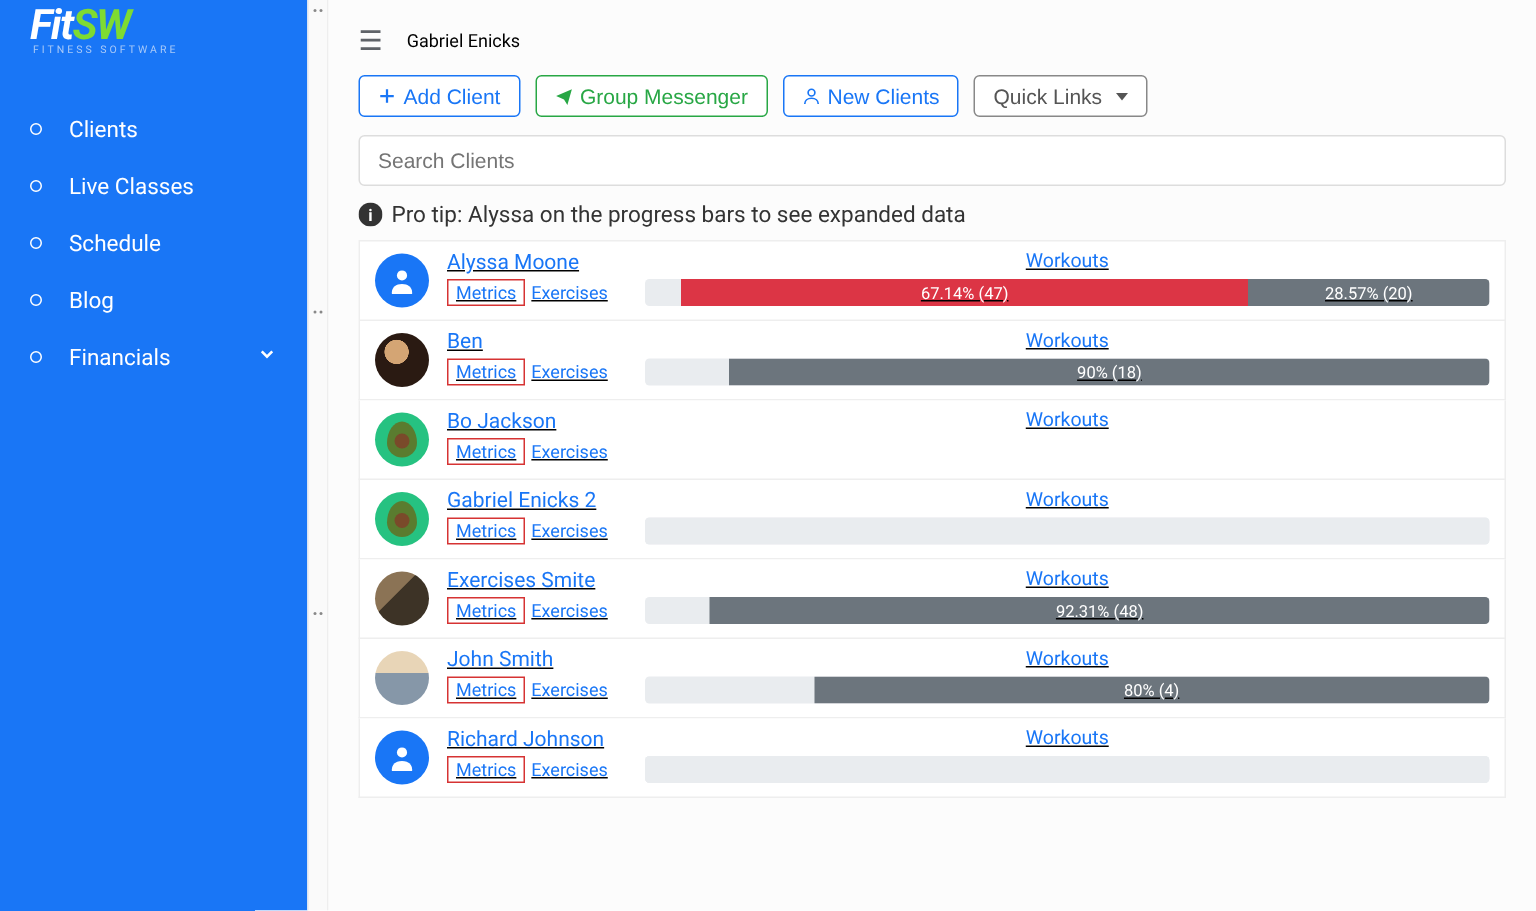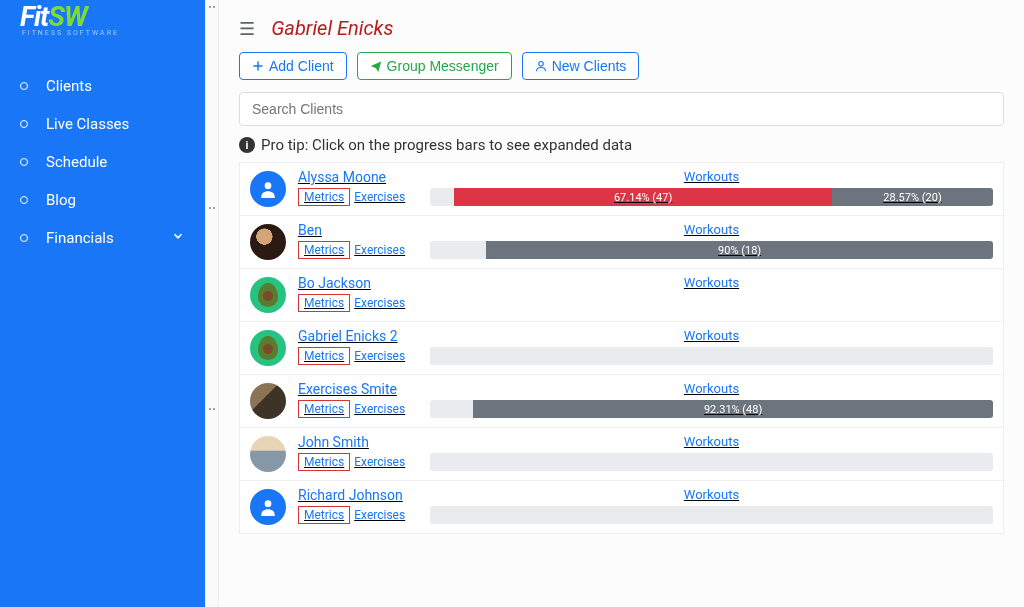--- a/index.html
+++ b/index.html
@@ -23,21 +23,21 @@
     
     
     .drag-handle { width: 14px; background: #fafafa; flex-shrink: 0; border-left: 1px solid #eee; border-right: 1px solid #eee; display: flex; justify-content: center; padding-top: 6px; }
     .drag-dots { display: grid; grid-template-columns: 2px 2px; gap: 2px; }
     .drag-dots span { width: 2px; height: 2px; background: #888; border-radius: 50%; }
     
     
     .main { flex: 1; background: #fcfcfc; display: flex; flex-direction: column; overflow: hidden; }
     .header { display: flex; align-items: center; padding: 16px 20px 12px; gap: 16px; }
     .hamburger { font-size: 18px; color: #5f6368; cursor: pointer; }
-    .user-name { font-size: 20px; color: #b91c1c; font-style: italic; }
+    .user-name { font-size: 12px; color: #000000; }
     
     
     .toolbar { display: flex; gap: 10px; padding: 0 20px 12px; }
     .btn { padding: 5px 12px; font-size: 14px; border-radius: 4px; background: #fff; cursor: pointer; display: flex; align-items: center; gap: 5px; }
     .btn-blue { border: 1px solid #1976f6; color: #1976f6; }
     .btn-green { border: 1px solid #28a745; color: #28a745; }
     .btn-gray { border: 1px solid #888; color: #555; }
     .btn svg { width: 12px; height: 12px; }
     .caret-down { display: inline-block; width: 0; height: 0; border-left: 4px solid transparent; border-right: 4px solid transparent; border-top: 5px solid #555; margin-left: 4px; }
     
@@ -148,32 +148,36 @@
           </svg>
         <span>Group Messenger</span>
       </button>
       <button class="btn btn-blue">
         <svg viewBox="0 0 16 16" fill="none" stroke="currentColor" stroke-width="1.5">
             <circle cx="8" cy="5" r="3"></circle>
             <path d="M2 15c0-3 2.5-5 6-5s6 2 6 5"></path>
           </svg>
         <span>New Clients</span>
       </button>
+      <button class="btn btn-gray">
+        <span>Quick Links</span>
+        <span class="caret-down"></span>
+      </button>
     </div>
 
     <div class="search">
       <input type="text" placeholder="Search Clients" style="">
     </div>
 
     <div class="protip">
       <svg class="info-icon" viewBox="0 0 16 16" fill="#333">
           <circle cx="8" cy="8" r="8"></circle>
           <text x="8" y="12" text-anchor="middle" fill="#fff" font-size="11" font-weight="bold">i</text>
         </svg>
-      <span>Pro tip: Click on the progress bars to see expanded data</span>
+      <span>Pro tip: Alyssa on the progress bars to see expanded data</span>
     </div>
 
     <div class="clients" id="clients">
         <div class="client-row">
     <div class="avatar avatar-blue">
             <svg viewBox="0 0 16 16" fill="#fff">
               <circle cx="8" cy="5" r="3"></circle>
               <path d="M2 15c0-3 2.5-5 6-5s6 2 6 5v1H2z"></path>
             </svg>
           </div>
@@ -266,20 +270,21 @@
       <div class="client-name">John Smith</div>
       <div class="client-links">
         <span class="metrics-link">Metrics</span>
         <span class="exercises-link">Exercises</span>
       </div>
     </div>
     <div class="client-right">
       <div class="workouts-label">Workouts</div>
       <div class="progress-bar">
               <div class="seg seg-green" style="width:20%">20% (1)</div>
+              <div class="seg seg-gray" style="width:80%">80% (4)</div>
             </div>
     </div>
   </div>
         <div class="client-row">
     <div class="avatar avatar-blue">
             <svg viewBox="0 0 16 16" fill="#fff">
               <circle cx="8" cy="5" r="3"></circle>
               <path d="M2 15c0-3 2.5-5 6-5s6 2 6 5v1H2z"></path>
             </svg>
           </div>

